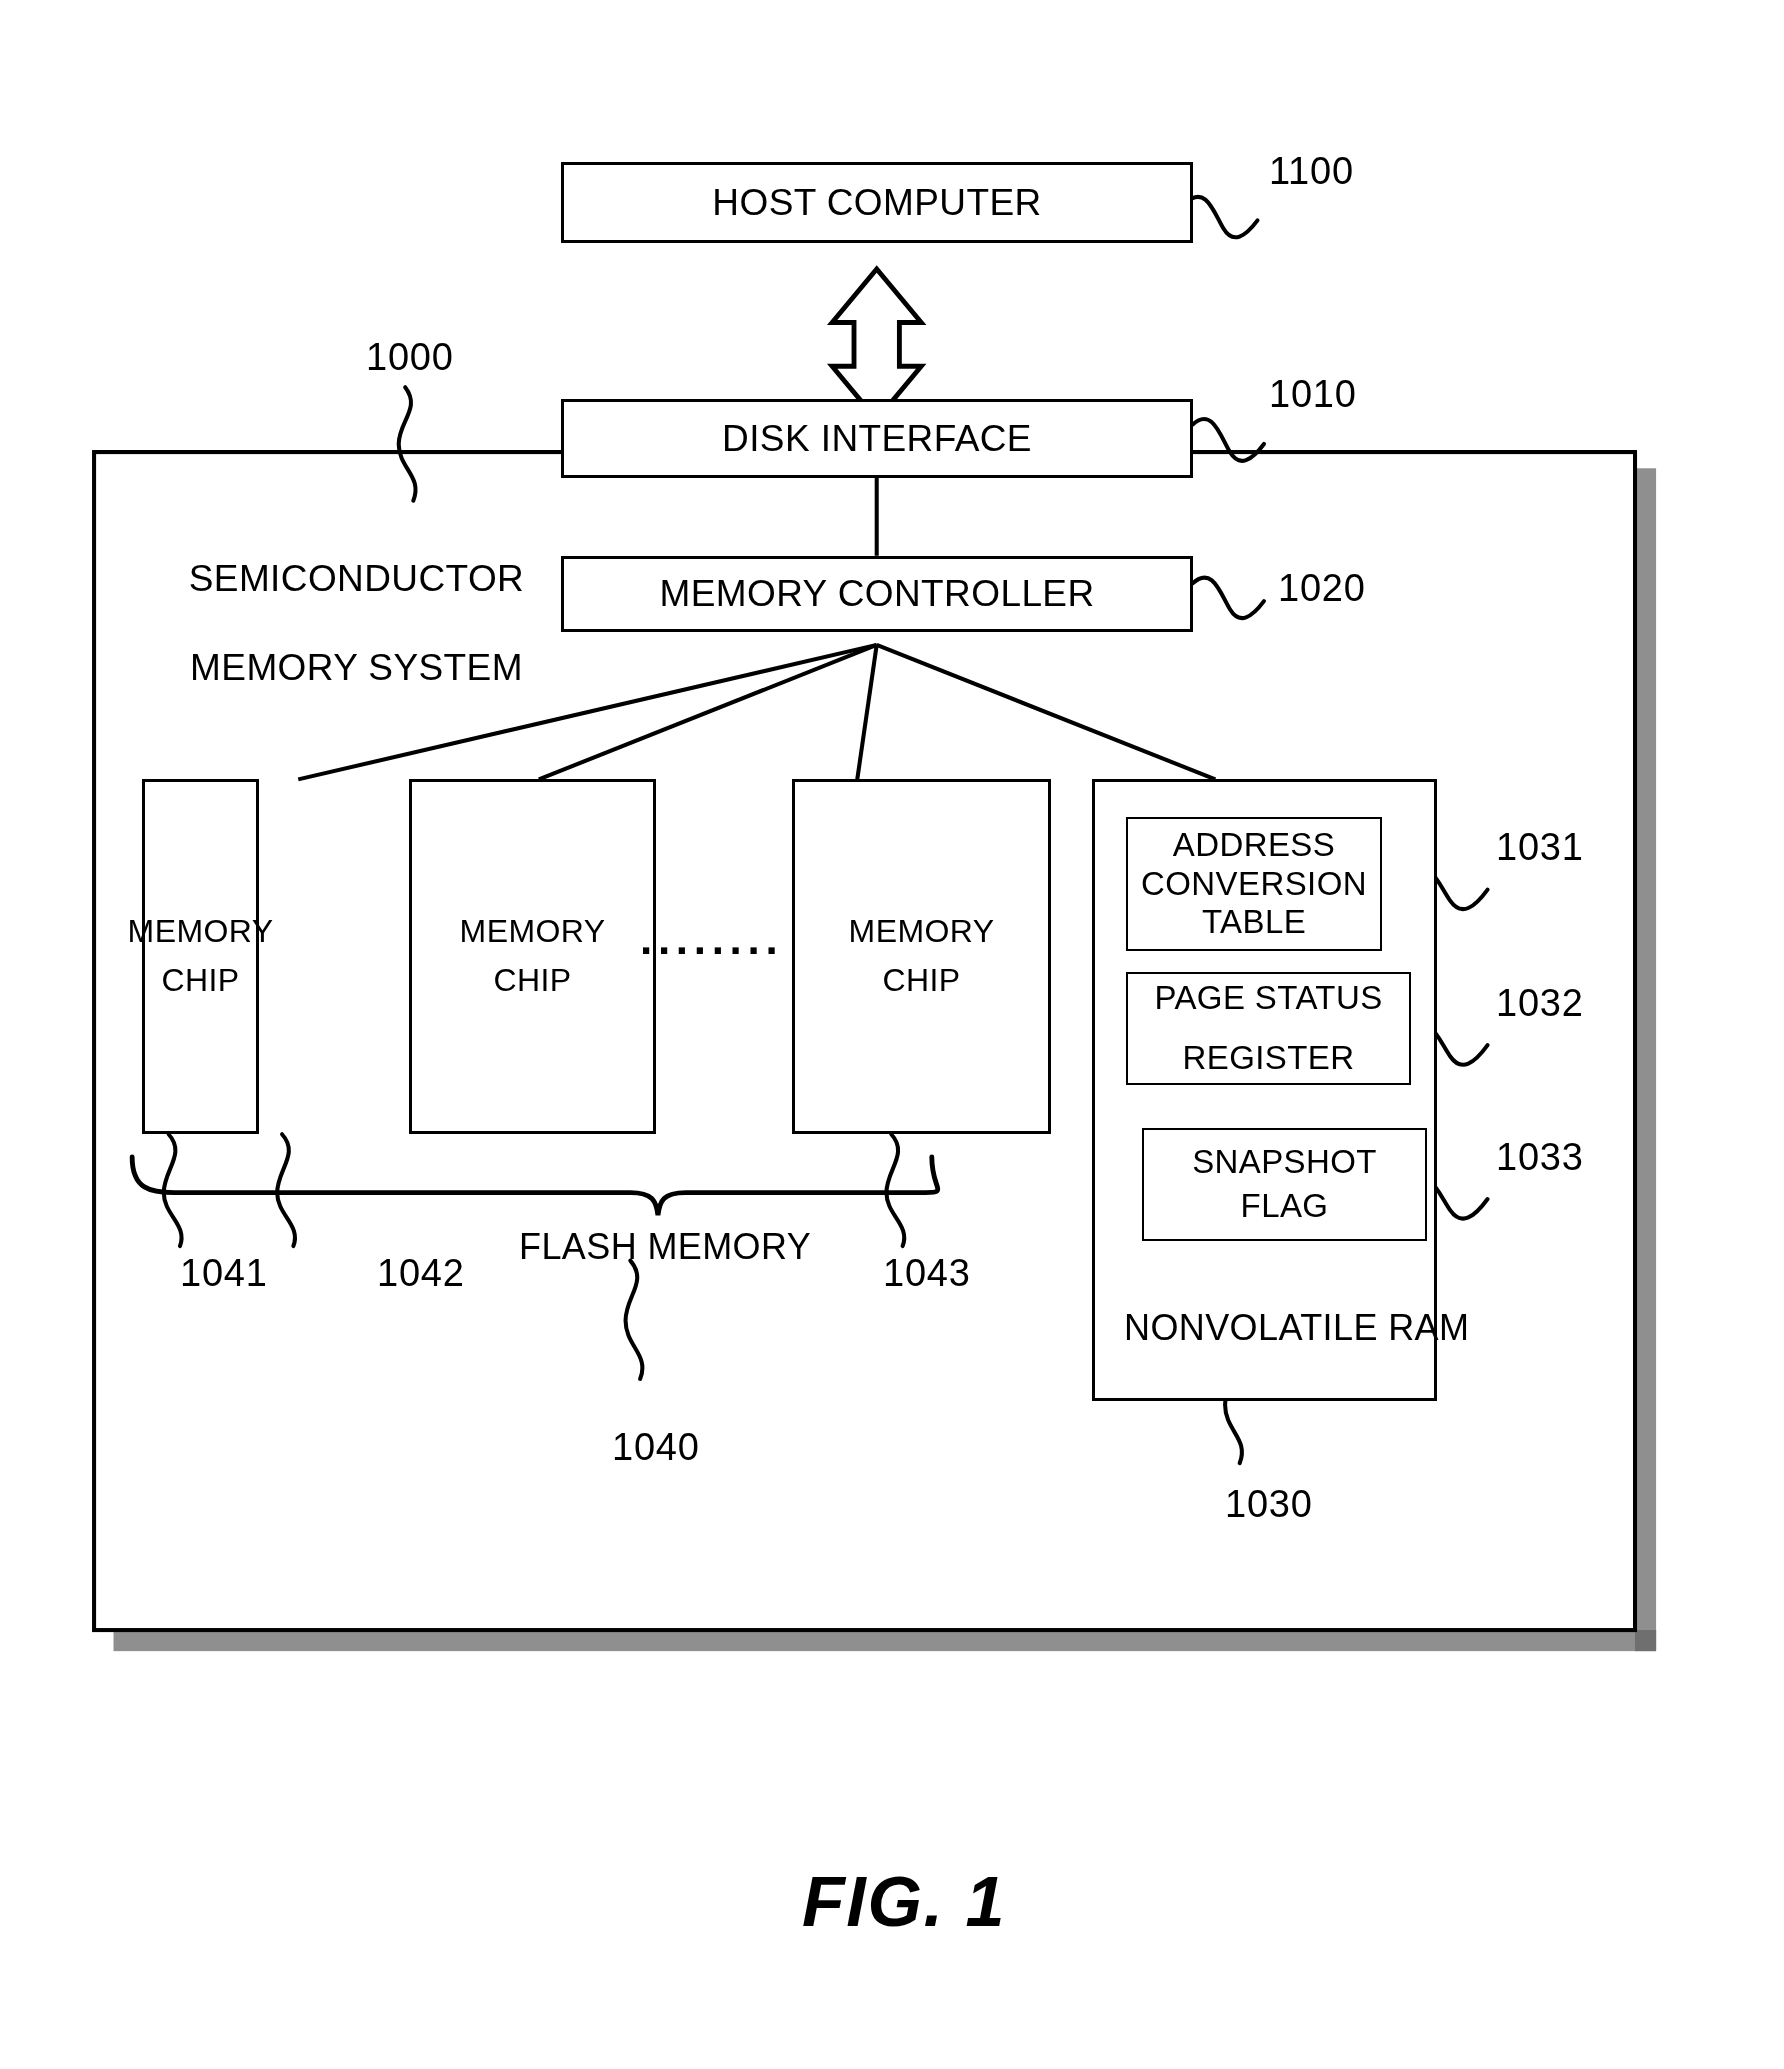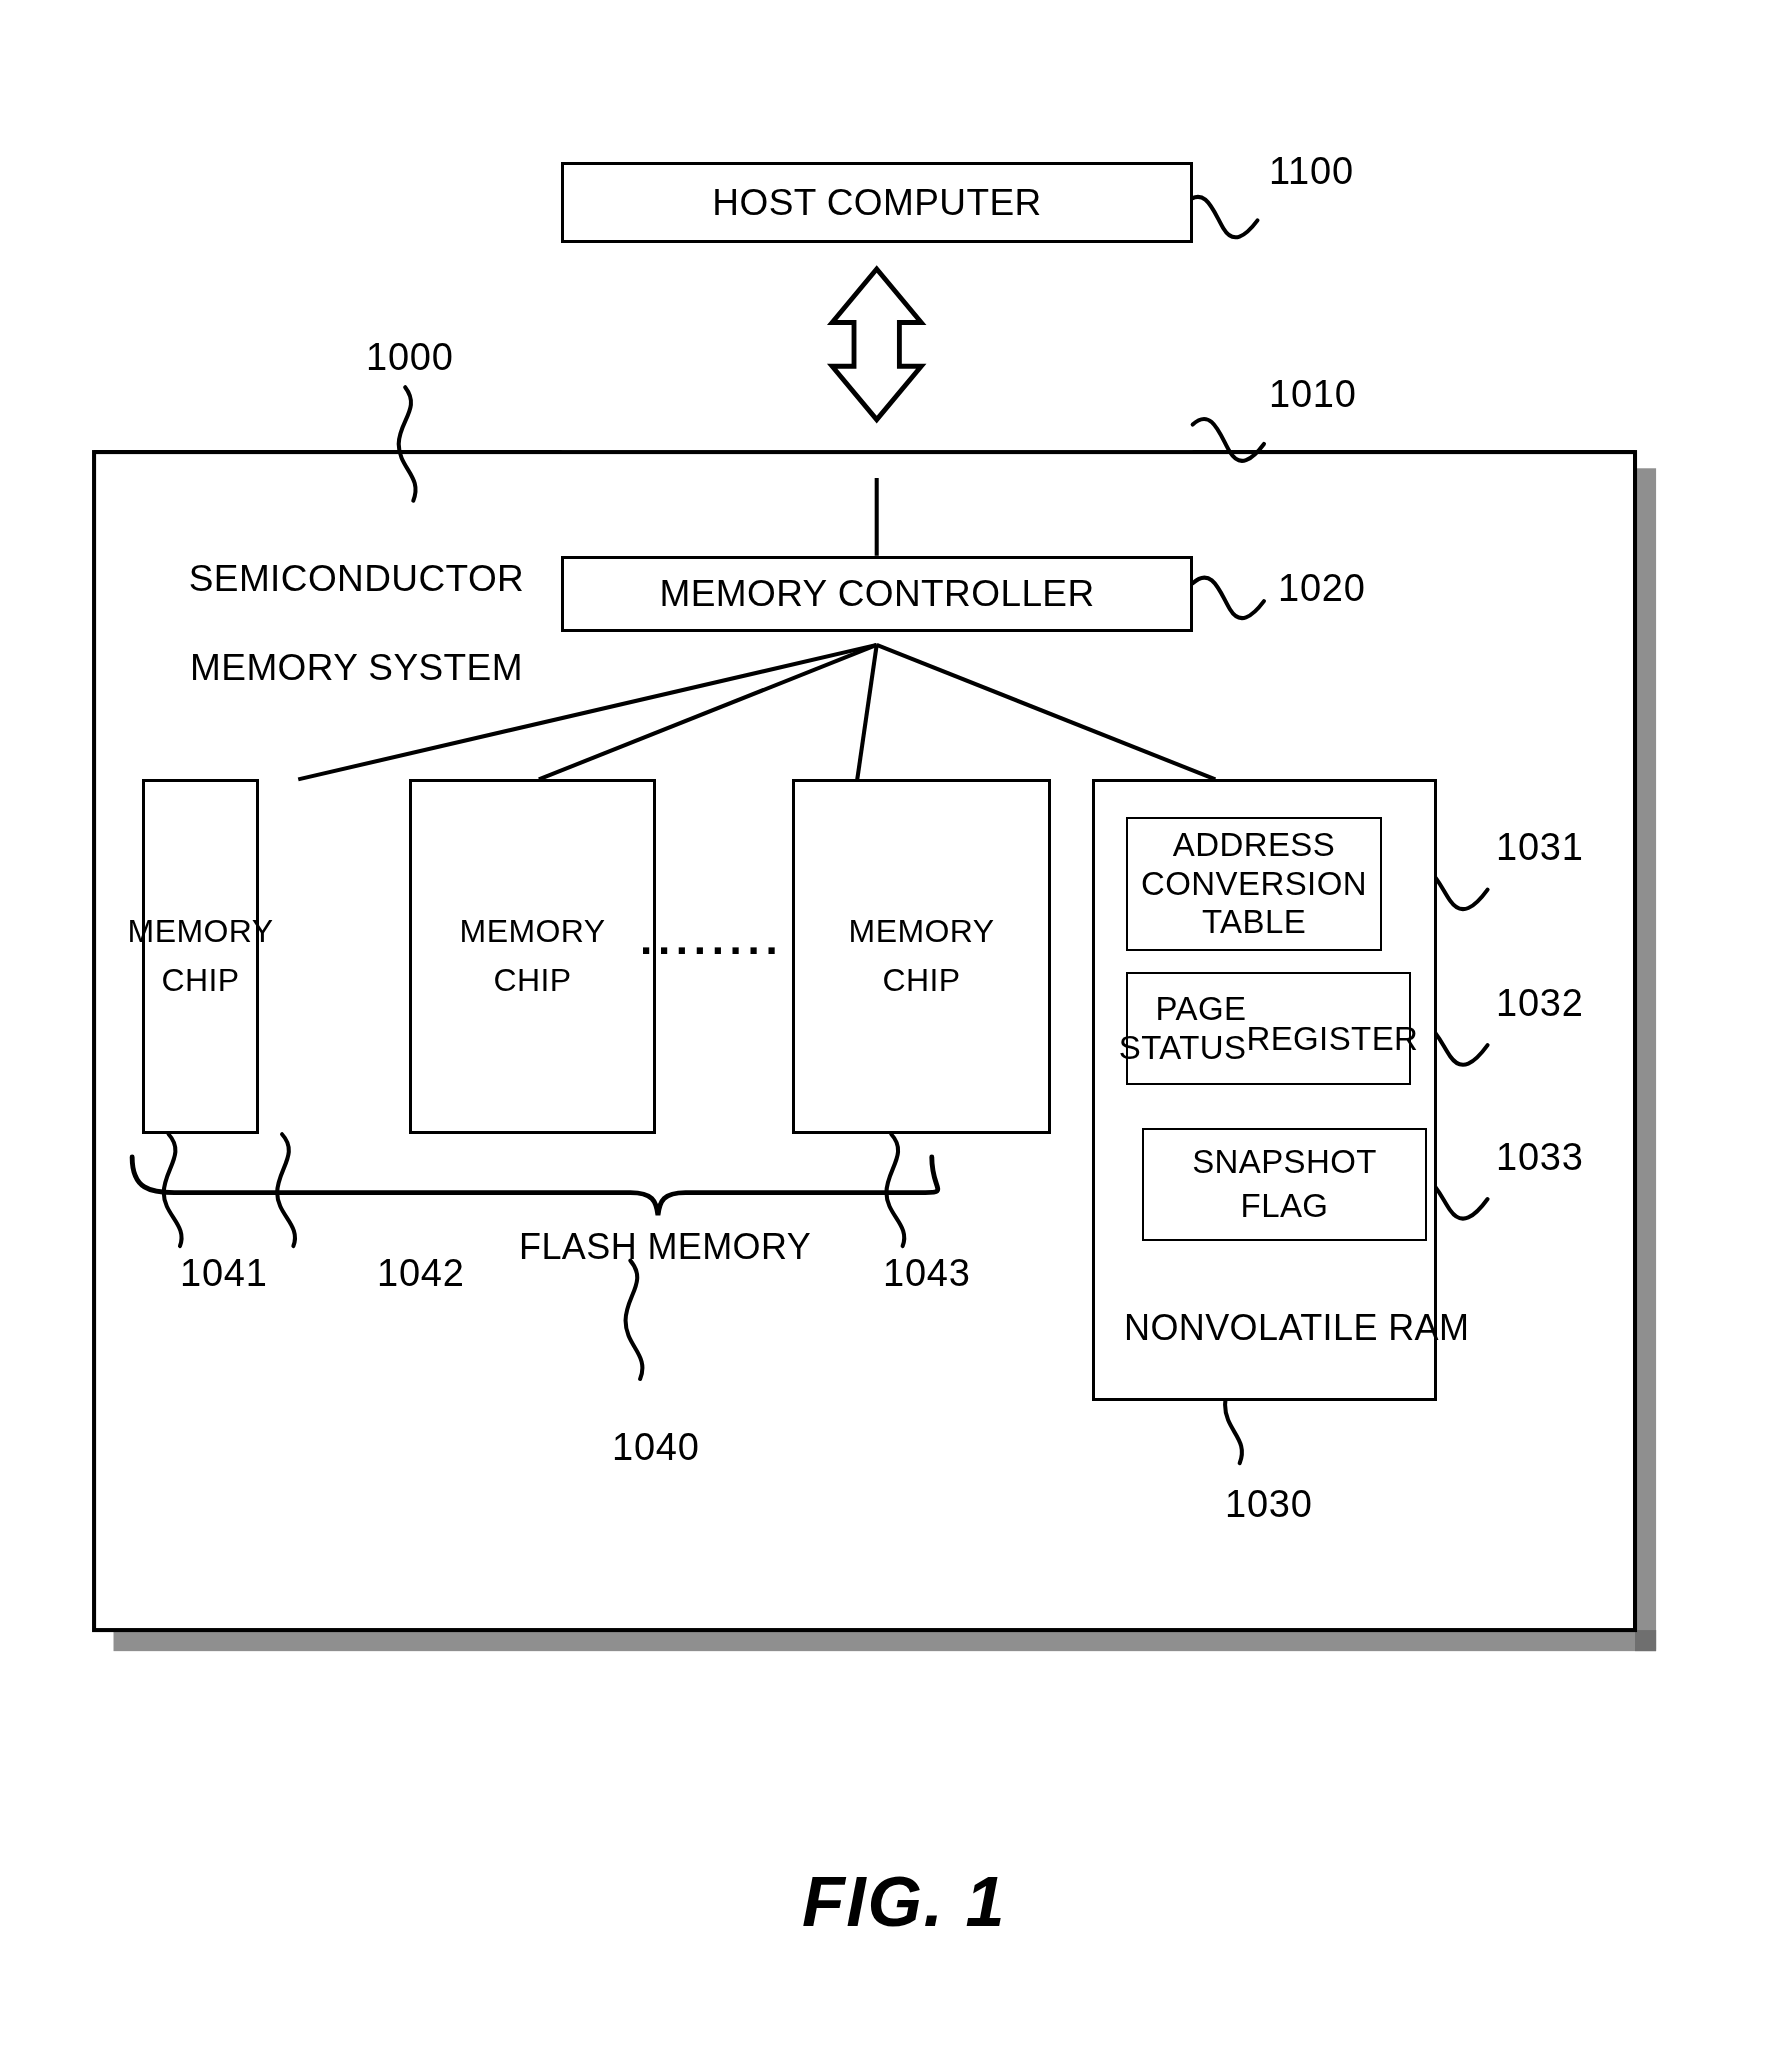--- a/index.html
+++ b/index.html
@@ -141,20 +141,23 @@
   </div>
   <div class="num" style="left:1269px;top:150px;">1100</div>
 
   <div class="num" style="left:366px;top:336px;">1000</div>
 
   <div class="txt" style="left:146px;top:513px;font-size:37px;">
     <span>SEMICONDUCTOR</span><br>
     <span>MEMORY SYSTEM</span>
   </div>
 
+  <div class="box" style="left:561px;top:399px;width:632px;height:79px;font-size:37px;">
+    <span class="lbl">DISK INTERFACE</span>
+  </div>
   <div class="num" style="left:1269px;top:373px;">1010</div>
 
   <div class="box" style="left:561px;top:556px;width:632px;height:76px;font-size:37px;">
     <span class="lbl">MEMORY CONTROLLER</span>
   </div>
   <div class="num" style="left:1278px;top:567px;">1020</div>
 
   <div class="box" style="left:142px;top:779px;width:117px;height:355px;font-size:32px;flex-direction:column;">
     <span class="lbl">MEMORY</span>
     <span class="lbl" style="margin-top:11.3px;">CHIP</span>
@@ -186,21 +189,21 @@
 
   <div class="box thin" style="left:1126px;top:817px;width:256px;height:134px;font-size:33px;
               flex-direction:column;">
     <span class="lbl">ADDRESS</span>
     <span class="lbl">CONVERSION</span>
     <span class="lbl">TABLE</span>
   </div>
   <div class="num" style="left:1496px;top:826px;">1031</div>
 
   <div class="box thin" style="left:1126px;top:972px;width:285px;height:113px;font-size:33px;
-              flex-direction:row;">
+              flex-direction:column;">
     <span class="lbl">PAGE STATUS</span>
     <span class="lbl" style="margin-top:21px;">REGISTER</span>
   </div>
   <div class="num" style="left:1496px;top:982px;">1032</div>
 
   <div class="box thin" style="left:1126px;top:1128px;width:285px;height:113px;font-size:33px;
               flex-direction:column;margin-left:16px;">
     <span class="lbl">SNAPSHOT</span>
     <span class="lbl" style="margin-top:4.9px;">FLAG</span>
   </div>

